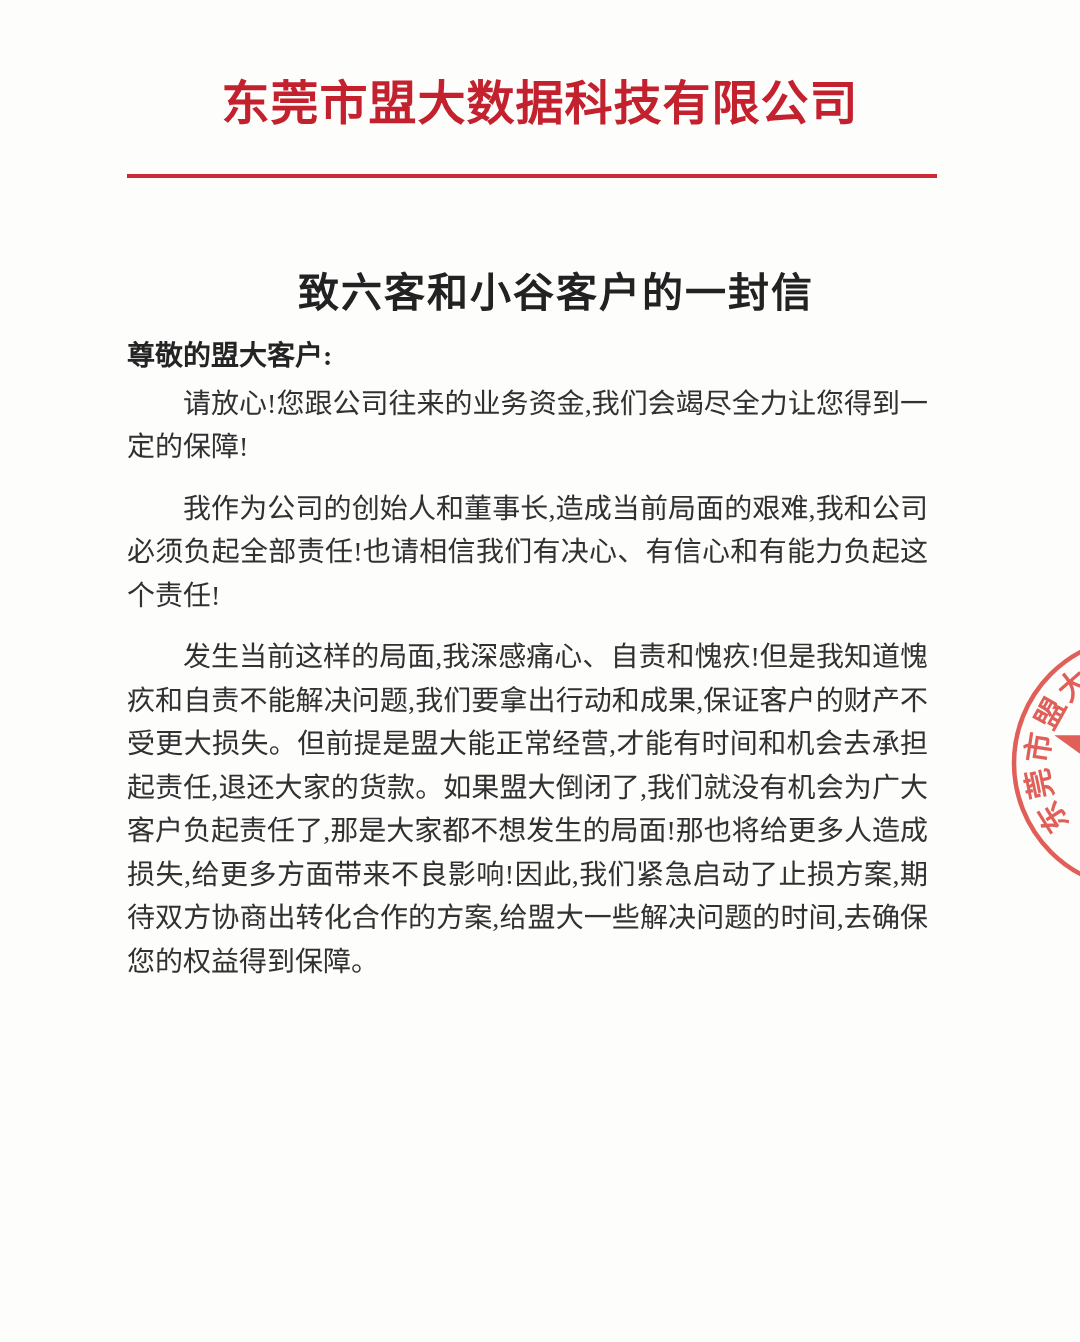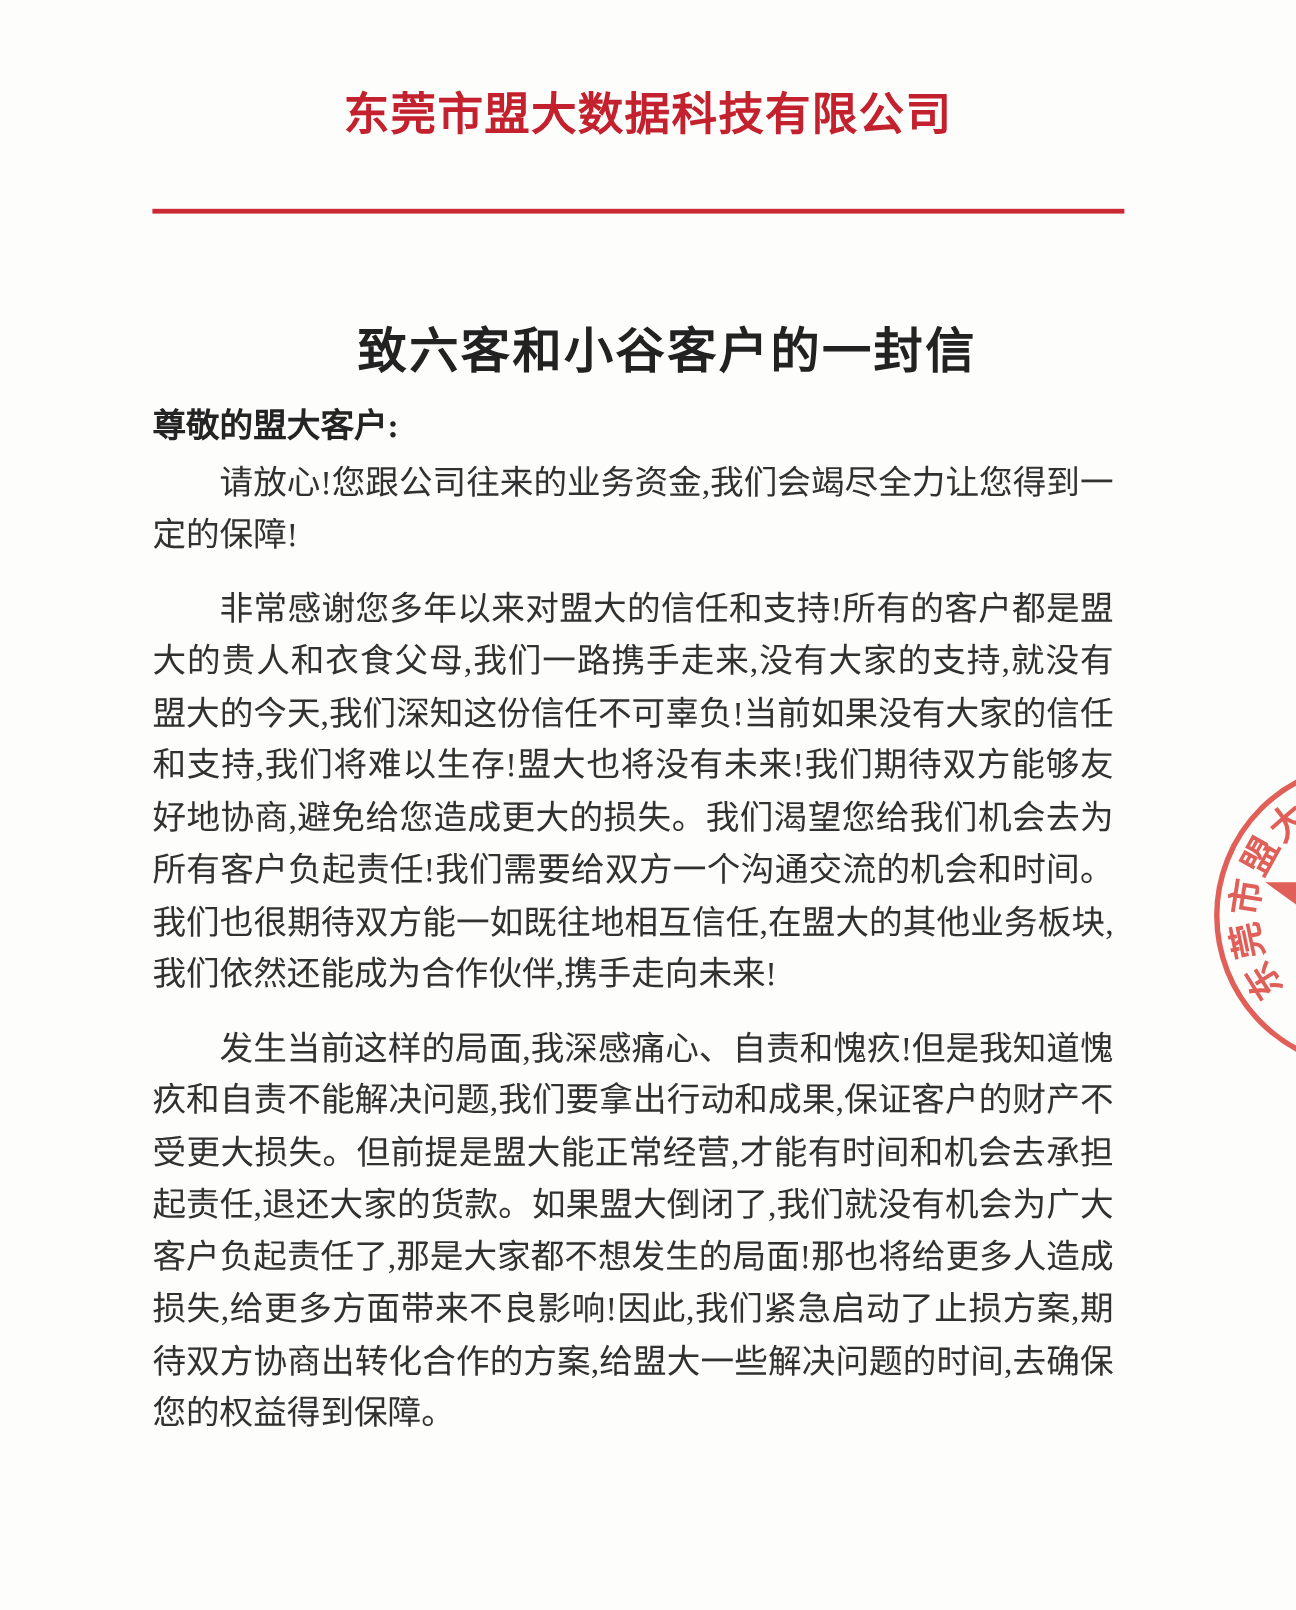--- a/index.html
+++ b/index.html
@@ -12,21 +12,21 @@
     width: 1080px;
     height: 1342px;
     margin: 0 auto;
     background: #fdfdfc;
     overflow: hidden;
     font-family: "Liberation Serif", "DejaVu Serif", serif;
   }
   .letterhead {
     margin-top: 64px;
     text-align: center;
-    font-size: 38px;
+    font-size: 48px;
     font-weight: bold;
     letter-spacing: 1px;
     color: var(--header-red, #c4212e);
   }
   .red-rule {
     position: absolute;
     left: 127px;
     top: 174px;
     width: 810px;
     height: 4px;
@@ -95,21 +95,21 @@
   <div class="letterhead">东莞市盟大数据科技有限公司</div>
 
   <div class="red-rule"></div>
 
   <h1 class="title">致六客和小谷客户的一封信</h1>
 
   <div class="letter-body">
     <p class="salutation">尊敬的盟大客户:</p>
     <div id="paragraphs">
         <p class="para">请放心!您跟公司往来的业务资金,我们会竭尽全力让您得到一定的保障!</p>
-        <p class="para">非常感谢您多年以来对盟大的信任和支持!所有的客户都是盟大的贵人和衣食父母,我们一路携手走来,没有大家的支持,就没有盟大的今天,我们深知这份信任不可辜负!当前如果没有大家的信任和支持,我们将难以生存!盟大也将没有未来!我们期待双方能够友好地协商,避免给您造成更大的损失。我们渴望您给我们机会去为所有客户负起责任!我们需要给双方一个沟通交流的机会和时间。我们也很期待双方能一如既往地相互信任,在盟大的其他业务板块,我们依然还能成为合作伙伴,携手走向未来!</p>
+        <p class="para">我作为公司的创始人和董事长,造成当前局面的艰难,我和公司必须负起全部责任!也请相信我们有决心、有信心和有能力负起这个责任!</p>
         <p class="para">发生当前这样的局面,我深感痛心、自责和愧疚!但是我知道愧疚和自责不能解决问题,我们要拿出行动和成果,保证客户的财产不受更大损失。但前提是盟大能正常经营,才能有时间和机会去承担起责任,退还大家的货款。如果盟大倒闭了,我们就没有机会为广大客户负起责任了,那是大家都不想发生的局面!那也将给更多人造成损失,给更多方面带来不良影响!因此,我们紧急启动了止损方案,期待双方协商出转化合作的方案,给盟大一些解决问题的时间,去确保您的权益得到保障。</p>
       </div>
   </div>
 
   <svg class="stamp" viewBox="0 0 300 300" width="300" height="300" aria-hidden="true">
     <circle cx="150" cy="150" r="126"></circle>
     <polygon points="150,60 170.2,122.2 235.6,122.2 182.7,160.6 202.9,222.8 150,184.4 97.1,222.8 117.3,160.6 64.4,122.2 129.8,122.2"></polygon>
     <g id="seal-text">
         <text transform="translate(66.0,202.5) rotate(-122.0)" text-anchor="middle" dominant-baseline="middle">东</text>
         <text transform="translate(53.0,170.0) rotate(-101.7)" text-anchor="middle" dominant-baseline="middle">莞</text>

